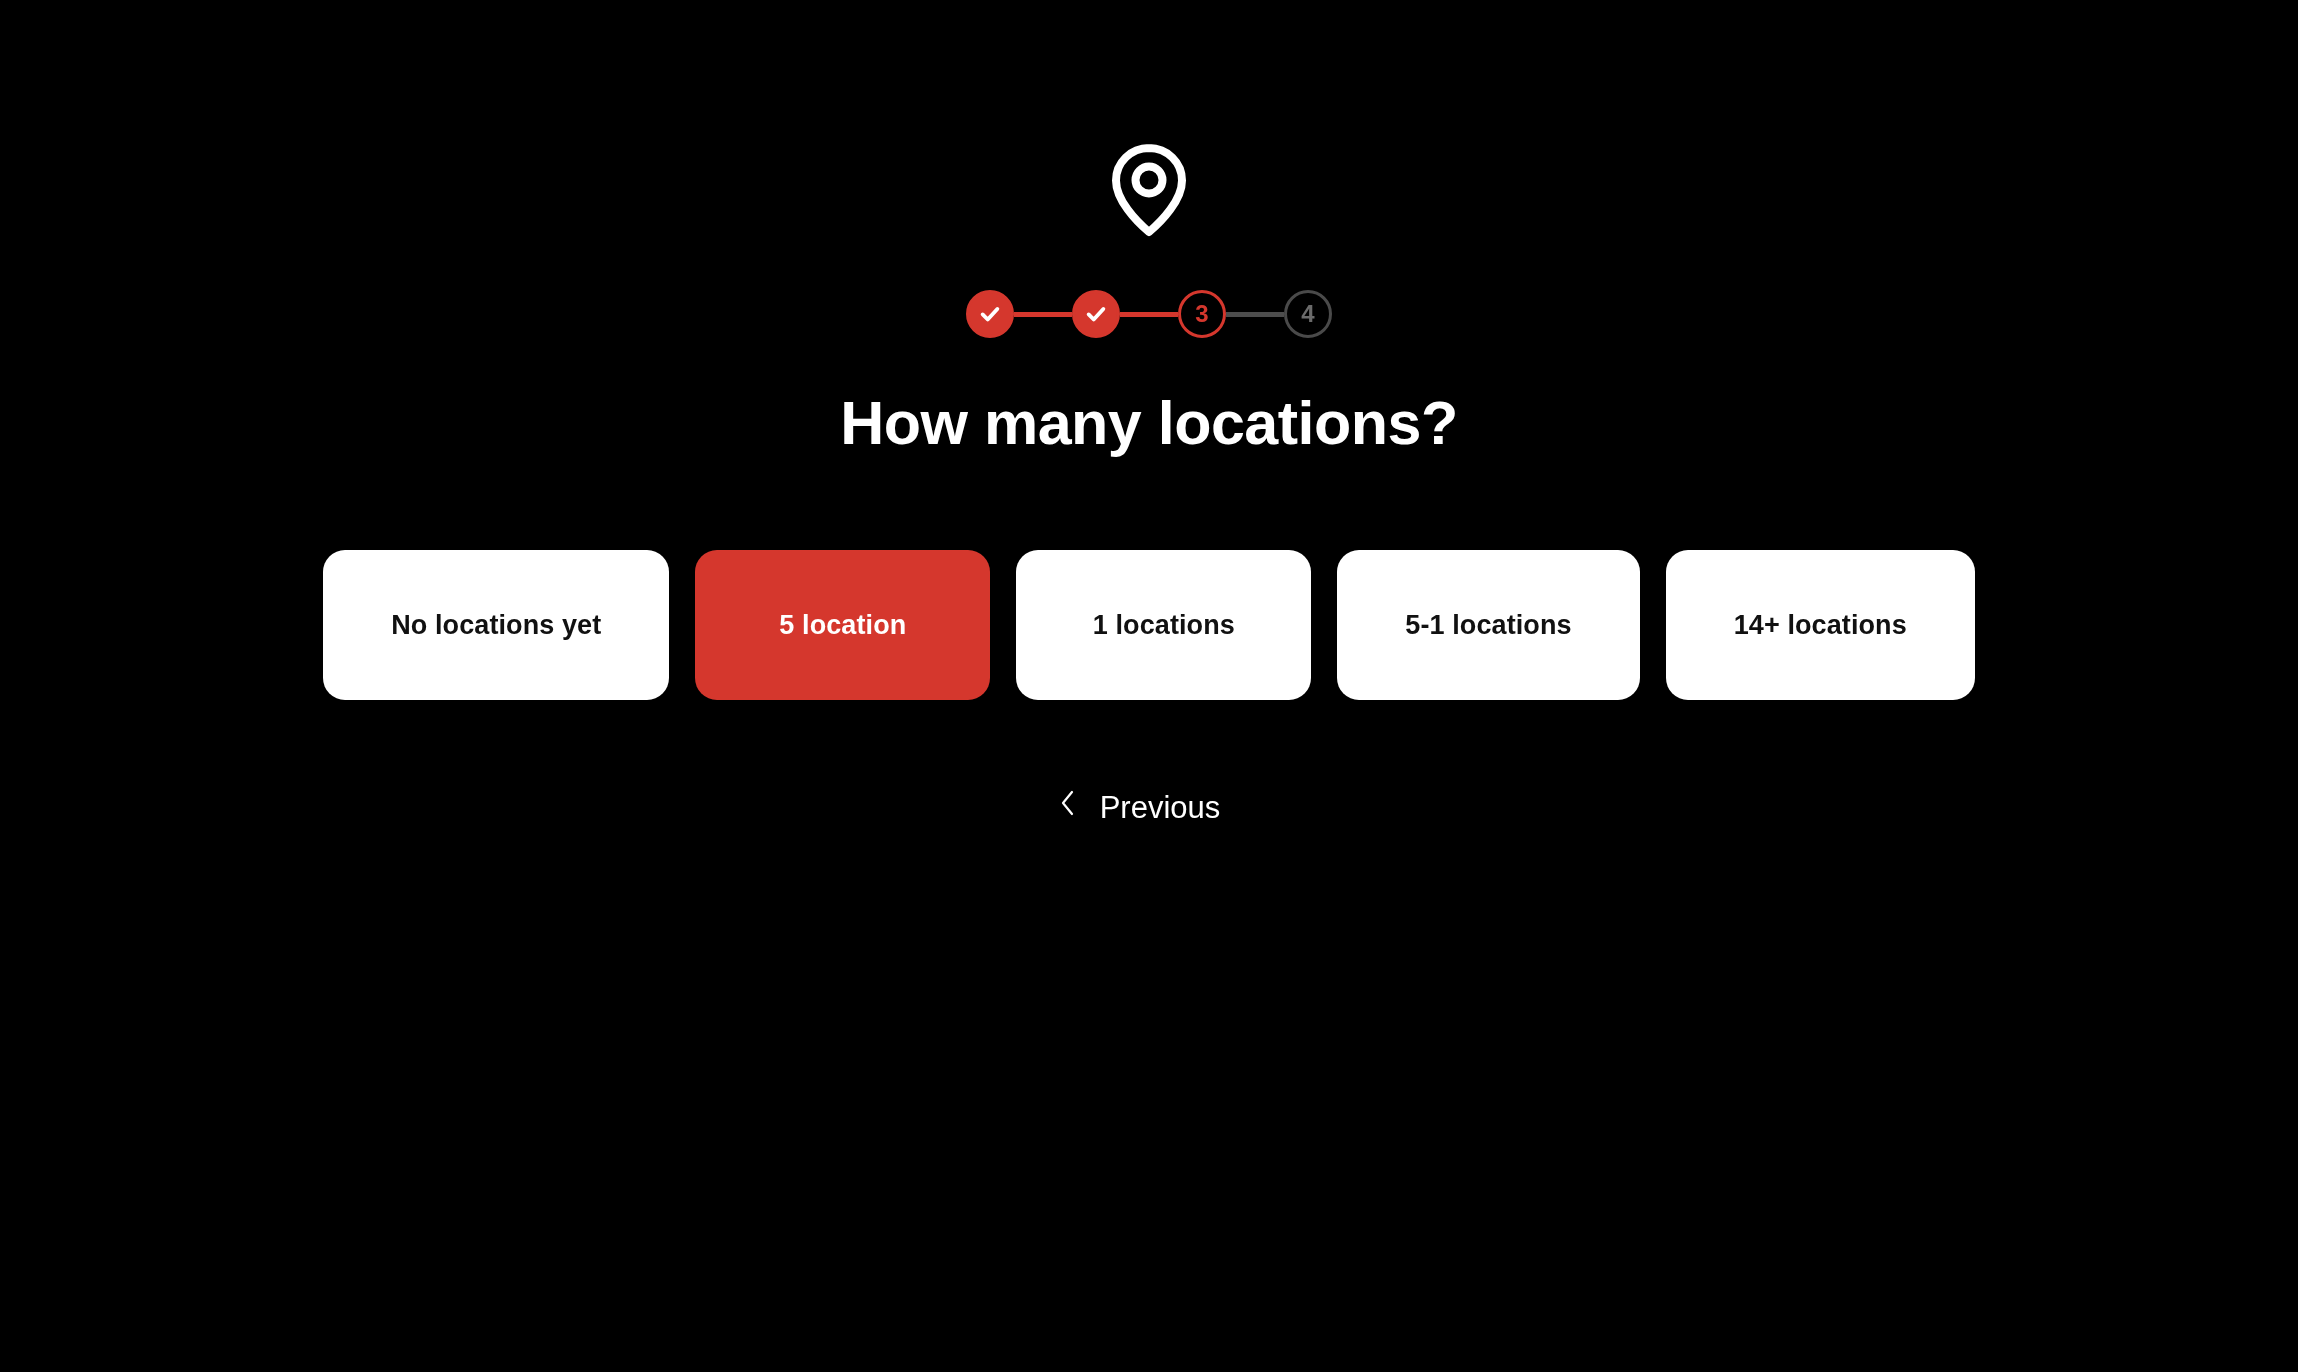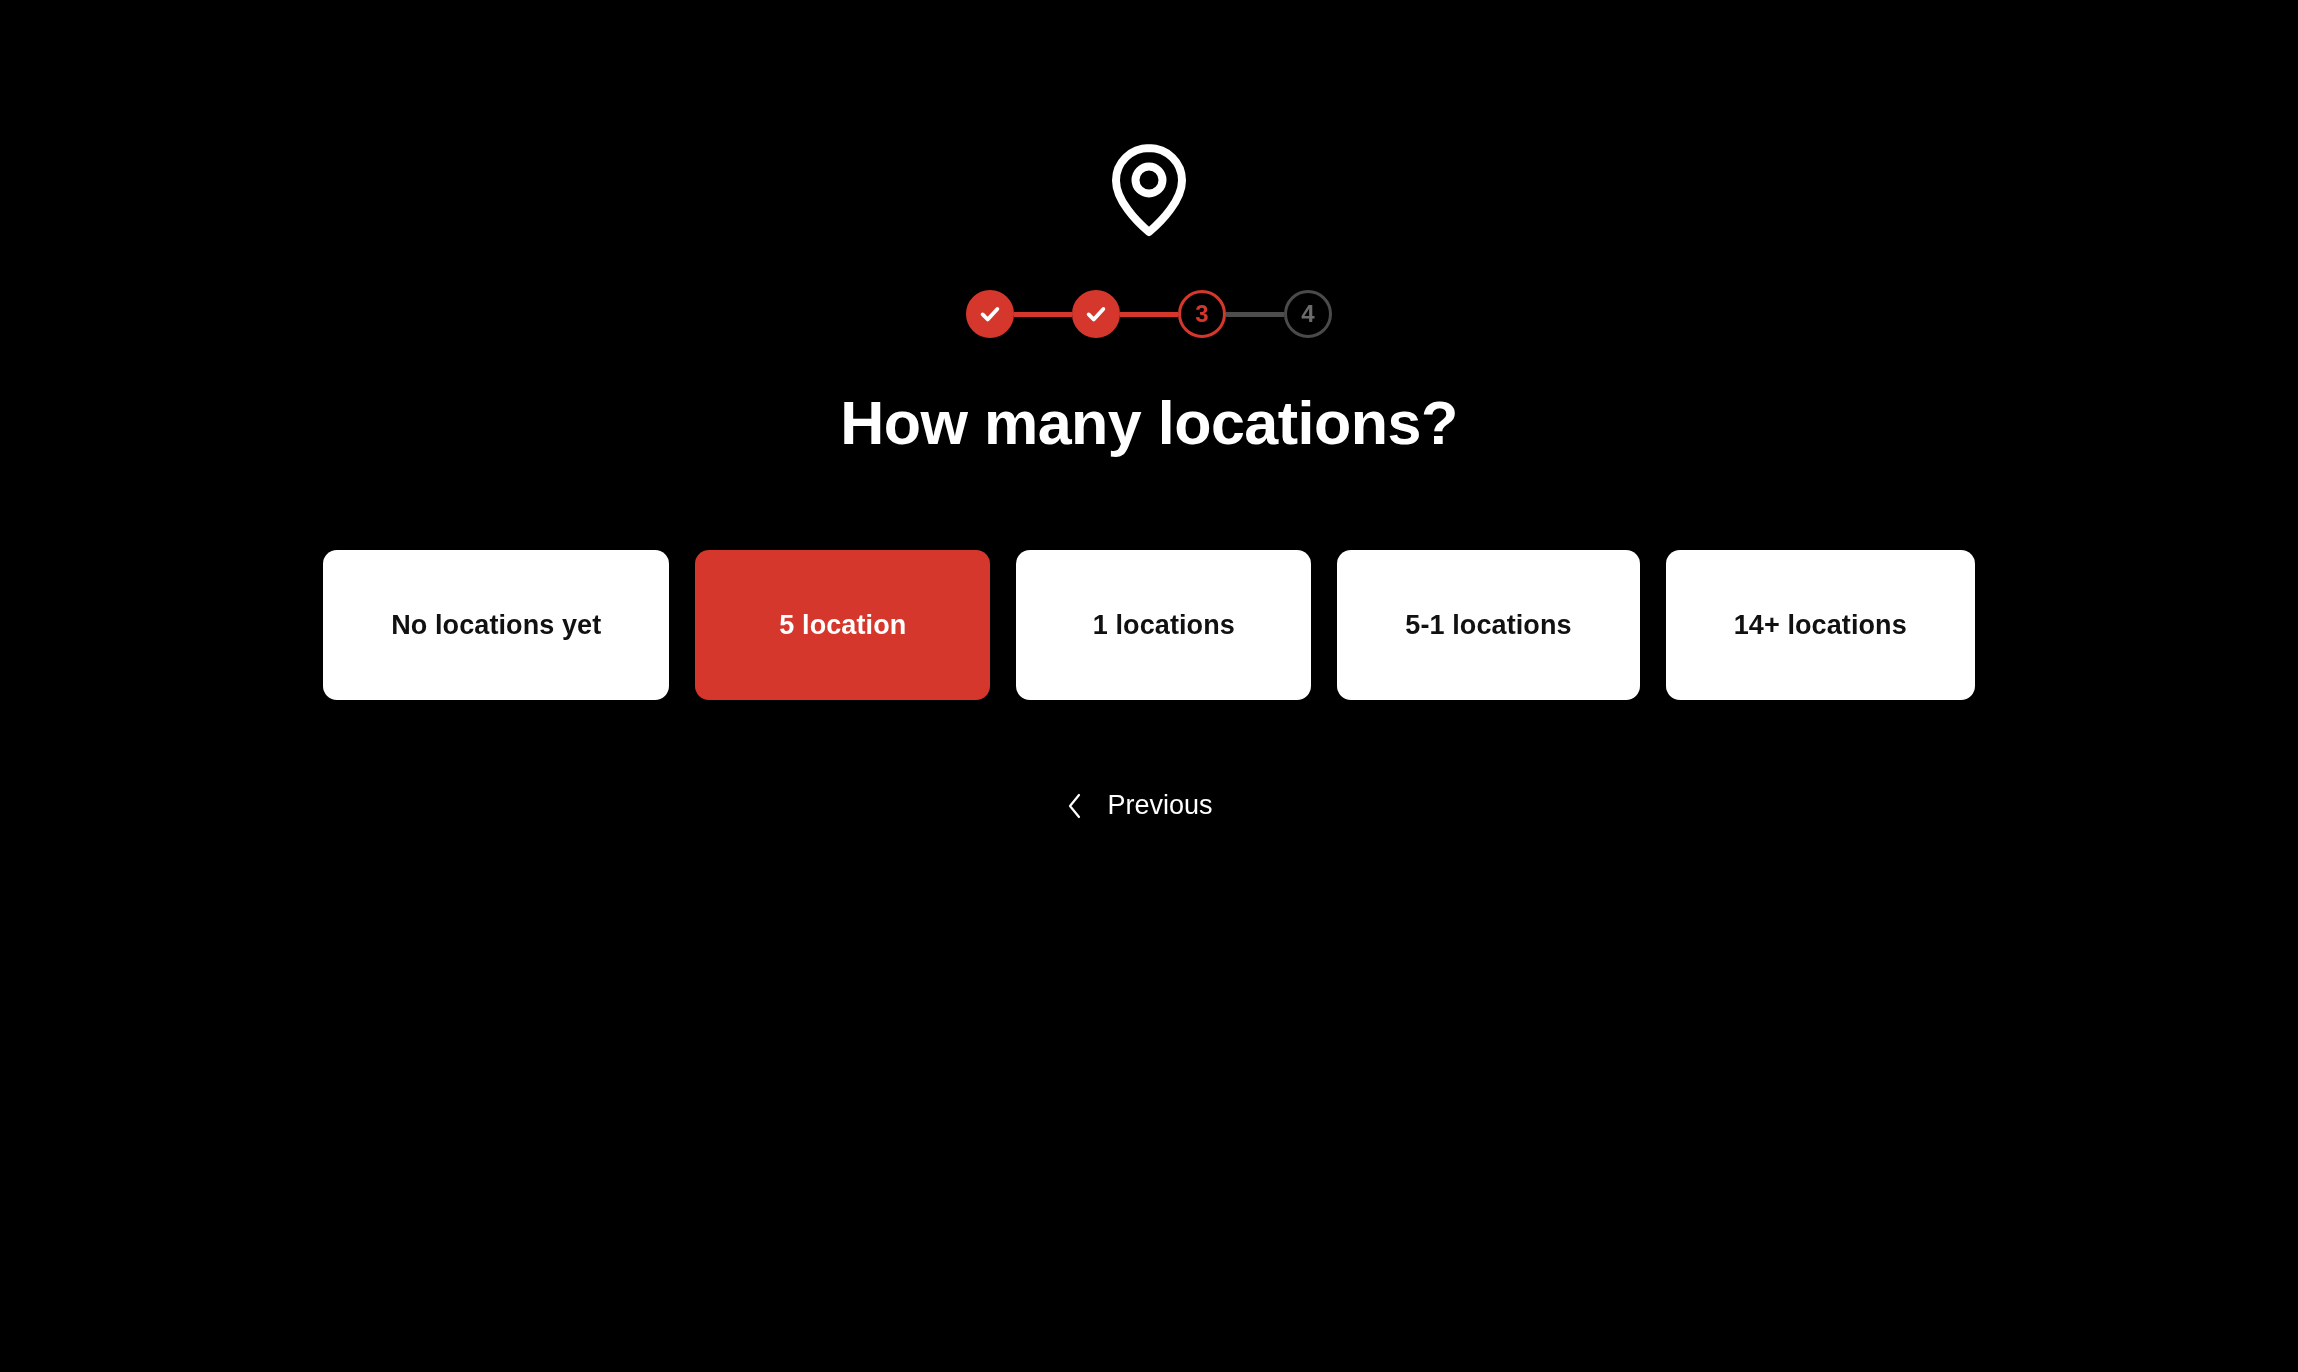--- a/index.html
+++ b/index.html
@@ -105,21 +105,21 @@
     display: flex;
     flex-wrap: wrap;
     justify-content: center;
     align-content: flex-start;
     gap: 24px 26px;
   }
   .option-card {
     height: 150px;
     min-width: 295px;
     padding: 0 68px;
-    border-radius: 14px;
+    border-radius: 22px;
     background: #ffffff;
     color: #111111;
     font-size: 27px;
     font-weight: 600;
     letter-spacing: 0.1px;
     display: flex;
     align-items: center;
     justify-content: center;
     cursor: pointer;
     border: none;
@@ -133,27 +133,26 @@
 
   
   .nav-row {
     margin-top: 82px;
     width: 1920px;
     display: flex;
     justify-content: center;
   }
   .previous-btn {
     display: inline-flex;
-    align-items: center;
     gap: 24px;
     background: transparent;
     border: none;
     color: #ffffff;
     font-family: inherit;
-    font-size: 27px;
+    font-size: 31px;
     font-weight: 500;
     cursor: pointer;
     padding: 8px 14px;
     margin-left: -18px;
   }
   .previous-btn .chev {
     display: block;
     width: 16px;
     height: 26px;
   }

